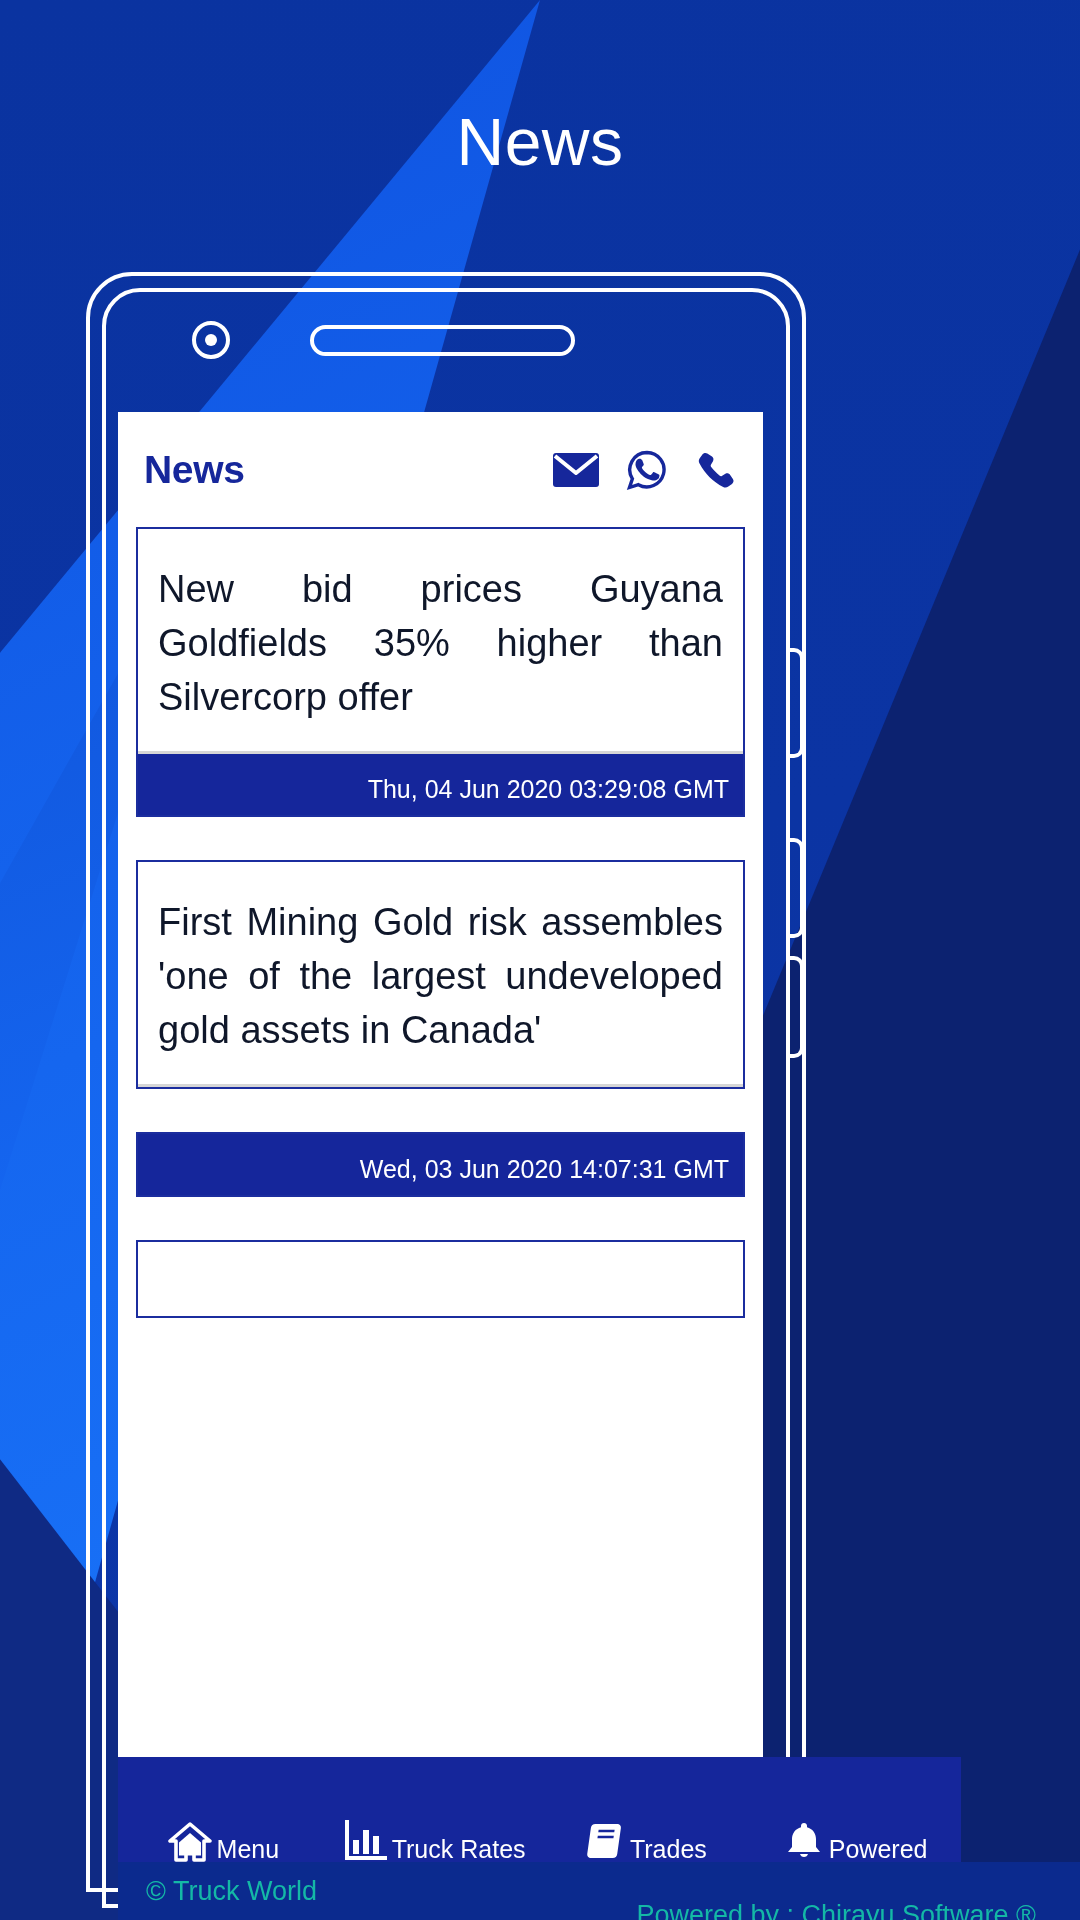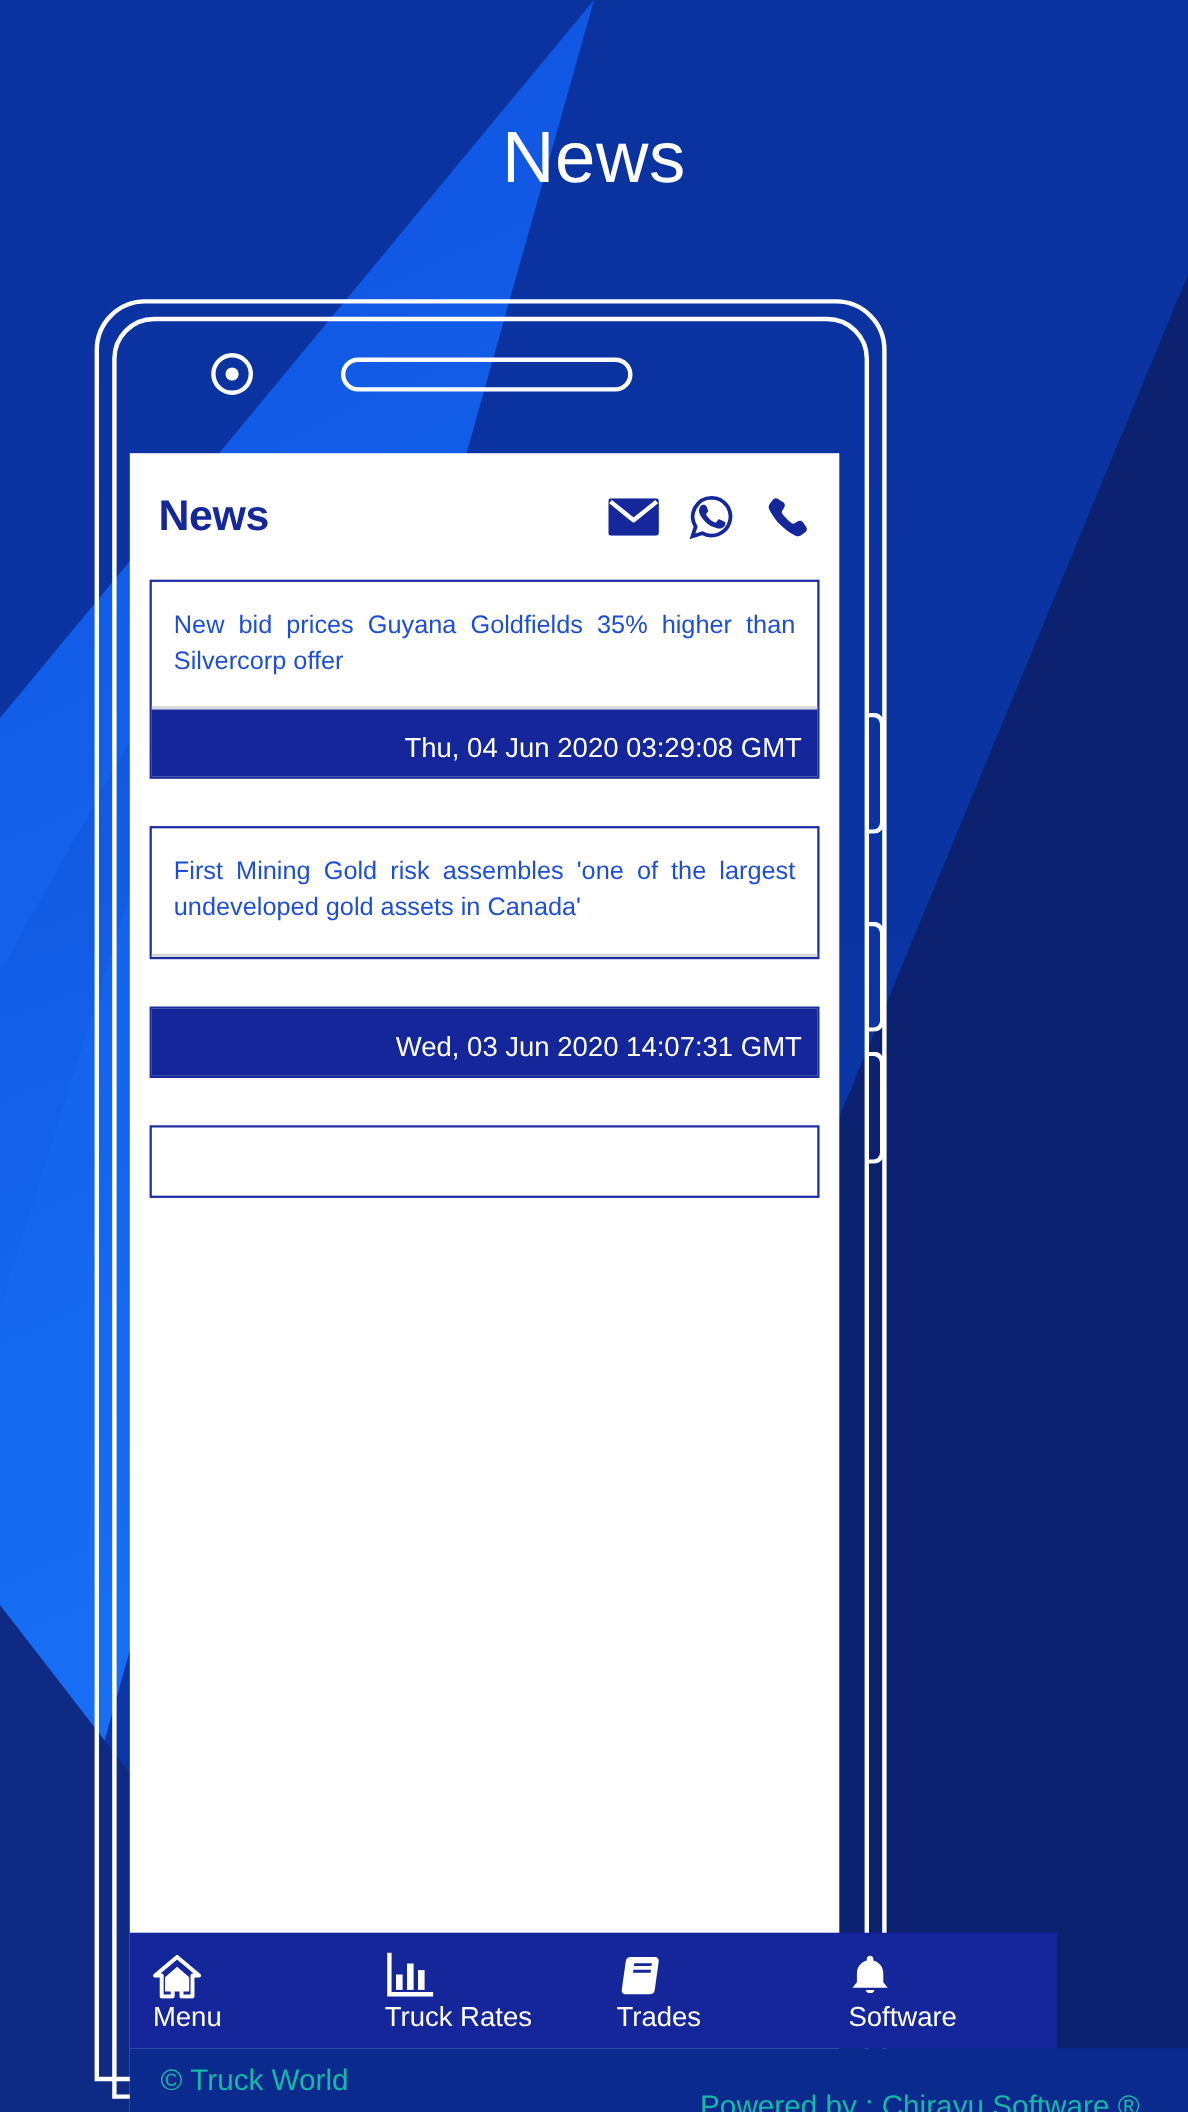--- a/index.html
+++ b/index.html
@@ -106,42 +106,43 @@
 
   
   .news-list { padding:0 18px; }
   .news-card {
     border:2px solid #1b2d9e;
     margin-bottom:43px;
     background:#ffffff;
   }
   .news-headline {
     padding:22px 20px 26px 20px;
-    font-size:23px; line-height:1.42;
-    color:#1d4ed8;
+    font-size:38px; line-height:1.42;
+    color:#0f172a;
     text-align:justify;
     border-bottom:3px solid #d6d6d6;
+    margin-top:12px;
   }
   .news-date {
     background:#15269b;
     color:#ffffff;
     font-size:25px;
     text-align:right;
     padding:21px 14px 11px 14px;
   }
   .news-card.partial .news-headline { padding-bottom:40px; border-bottom:none; }
 
   
   .bottom-nav {
     position:absolute; left:118px; bottom:58px; width:843px; height:105px;
     background:#15269b; display:flex; z-index:8;
   }
   .nav-item {
-    flex:1; display:flex; flex-direction:column; align-items:flex-start;
-    justify-content:center; gap:5px; color:#ffffff;margin-left:21px;
+    flex:1; display:flex; flex-direction:row; align-items:flex-end;
+    justify-content:center; gap:5px; color:#ffffff;
   }
   .nav-icon { height:44px; display:flex; align-items:flex-end; }
   .nav-icon svg { display:block; }
   .nav-label { font-size:25px; line-height:1; }
 
   
   .footer {
     position:absolute; left:118px; bottom:0; width:962px; height:58px;
     background:#0b2a8e; display:flex; align-items:center;
     color:#14b8a6; font-size:27px; z-index:8;
@@ -249,21 +250,21 @@
     <span class="nav-label">Trades</span>
   </div>
 
   <div class="nav-item">
     <span class="nav-icon">
       <svg width="40" height="42" viewBox="0 0 40 42">
         <path d="M20 3 c-1.8 0-3 1.2-3 2.8 v1.4 C11.5 8.6 8 13.3 8 19 v8 l-4 5 h32 l-4 -5 v-8 c0-5.7-3.5-10.4-9-11.8 V5.8 C23 4.2 21.8 3 20 3 z" fill="#ffffff"></path>
         <path d="M16 34 a4.2 4.2 0 0 0 8 0 z" fill="#ffffff"></path>
       </svg>
     </span>
-    <span class="nav-label">Software</span>
+    <span class="nav-label">Powered</span>
   </div>
 
 
 </div>
 
 <div class="footer">
   <span class="footer-left">© Truck World</span>
   <span class="footer-right">Powered by : Chirayu Software ®</span>
 </div>
 

